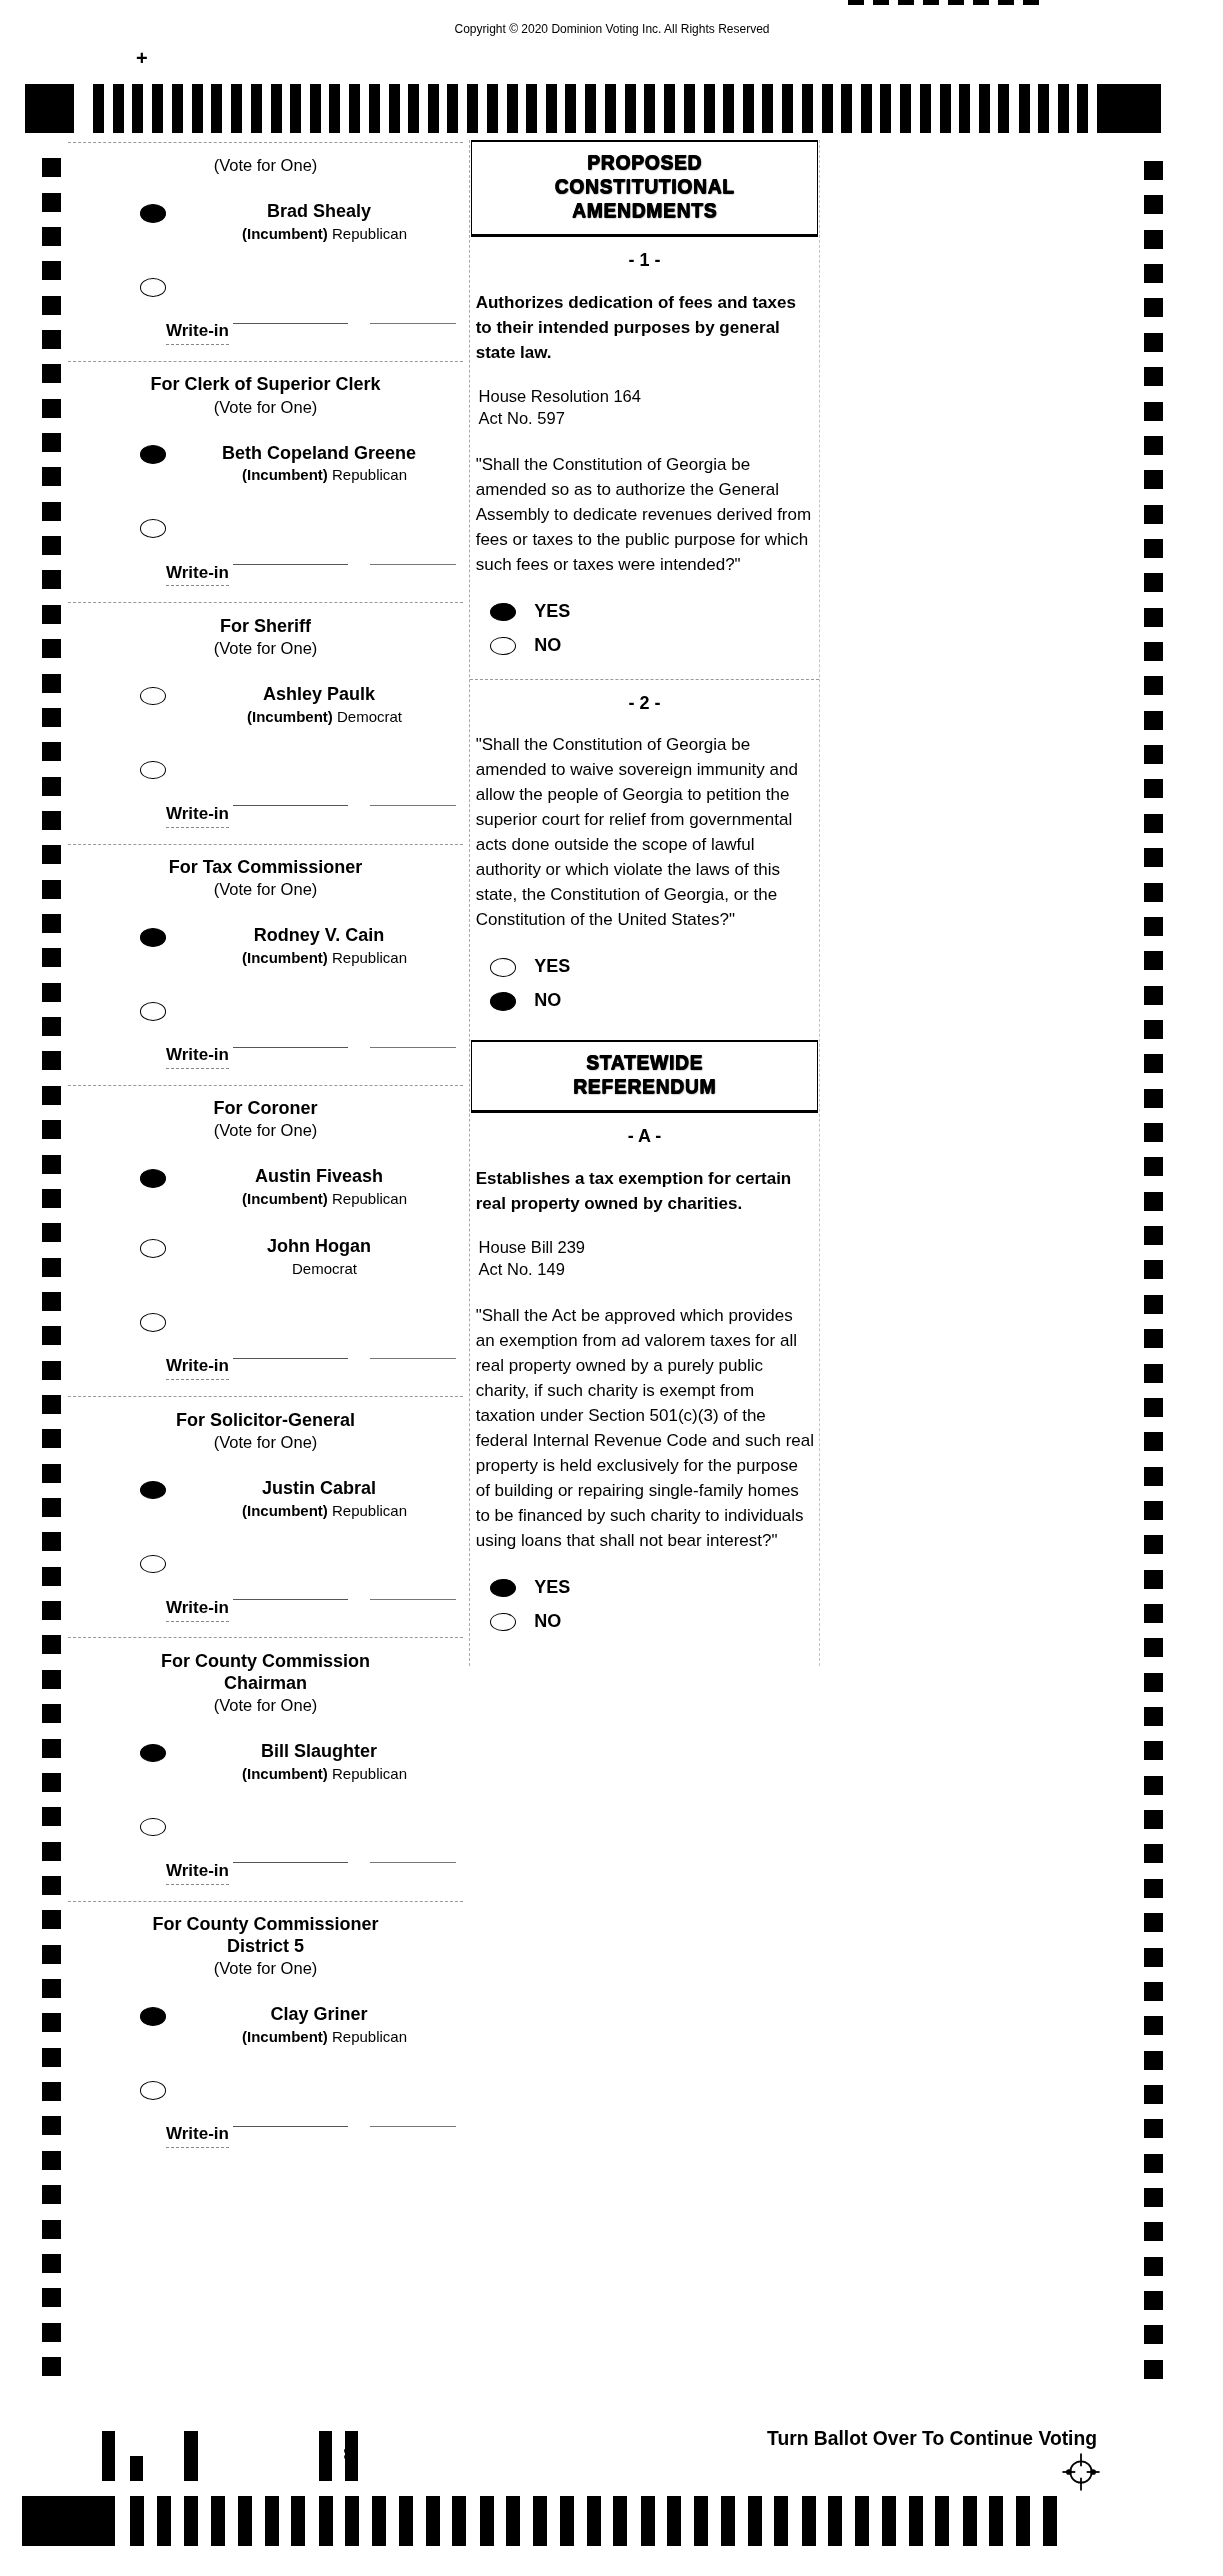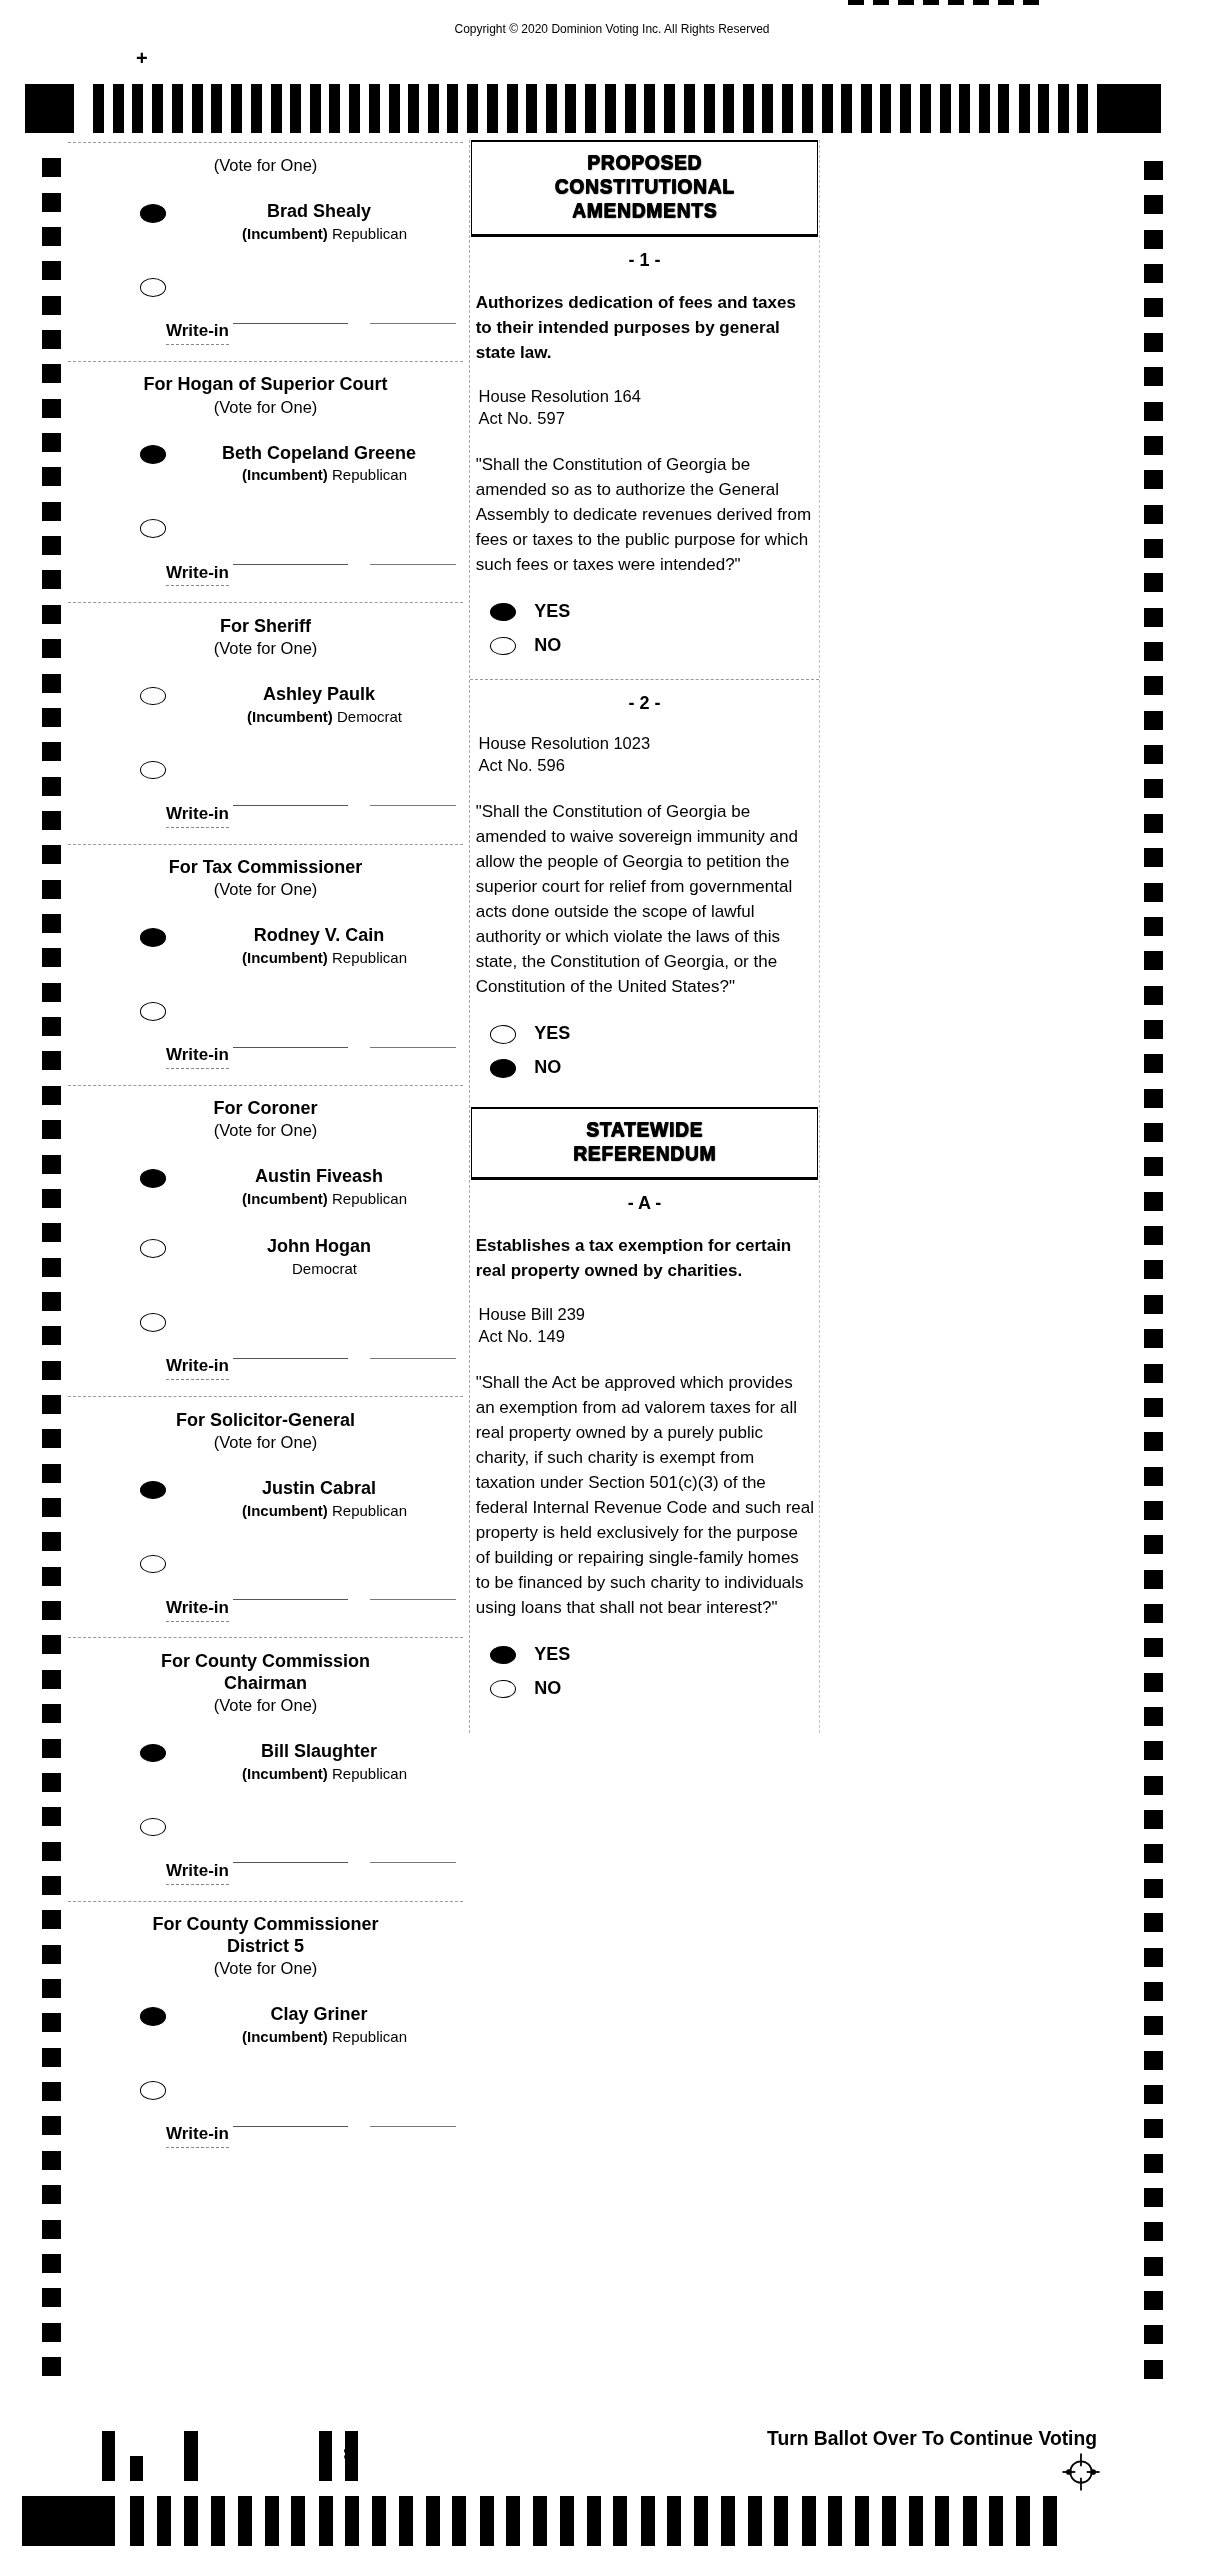--- a/index.html
+++ b/index.html
@@ -74,21 +74,21 @@
           <span class="oval filled"></span>
           <div class="cand-name">Brad Shealy</div>
           <div class="cand-party"><span class="cand-tag">(Incumbent)</span> <span>Republican</span></div>
         </div>
         <div class="empty-row">
           <span class="oval"></span>
         </div>
         <div class="writein-row"><span class="writein-label">Write-in</span><span class="writein-line"></span><span class="writein-rline"></span></div>
       </section>
       <section class="contest">
-        <div class="contest-title">For Hogan of Superior Court</div>
+        <div class="contest-title">For Clerk of Superior Clerk</div>
         <div class="vote-for">(Vote for One)</div>
         <div class="cand">
           <span class="oval filled"></span>
           <div class="cand-name">Beth Copeland Greene</div>
           <div class="cand-party"><span class="cand-tag">(Incumbent)</span> <span>Republican</span></div>
         </div>
         <div class="empty-row">
           <span class="oval"></span>
         </div>
         <div class="writein-row"><span class="writein-label">Write-in</span><span class="writein-line"></span><span class="writein-rline"></span></div>
@@ -193,24 +193,20 @@
           <span class="oval filled"></span>
           <span class="opt-label">YES</span>
         </div>
         <div class="opt-row">
           <span class="oval"></span>
           <span class="opt-label">NO</span>
         </div>
       </div>
       <div class="measure">
         <div class="measure-label">- 2 -</div>
-        <div class="measure-cites">
-          <div class="measure-cite-line">House Resolution 1023</div>
-          <div class="measure-cite-line">Act No. 596</div>
-        </div>
         <div class="measure-question">"Shall the Constitution of Georgia be amended to waive sovereign immunity and allow the people of Georgia to petition the superior court for relief from governmental acts done outside the scope of lawful authority or which violate the laws of this state, the Constitution of Georgia, or the Constitution of the United States?"</div>
         <div class="opt-row">
           <span class="oval"></span>
           <span class="opt-label">YES</span>
         </div>
         <div class="opt-row">
           <span class="oval filled"></span>
           <span class="opt-label">NO</span>
         </div>
       </div>

